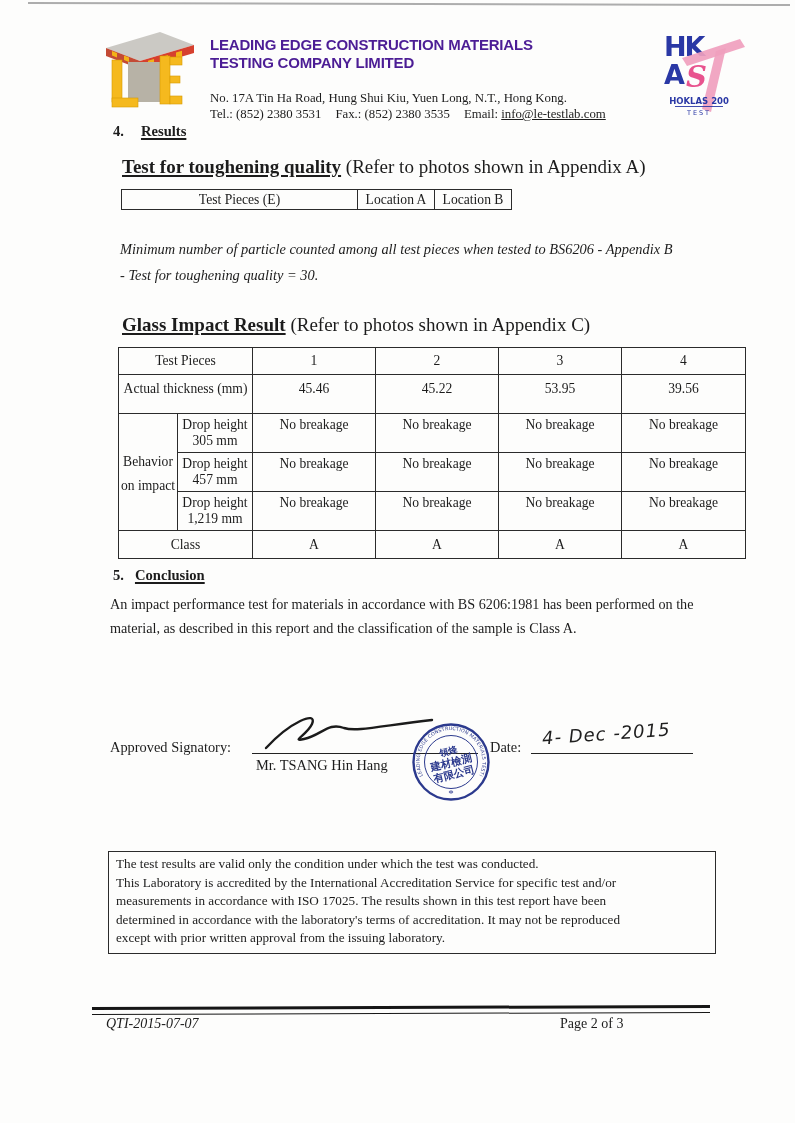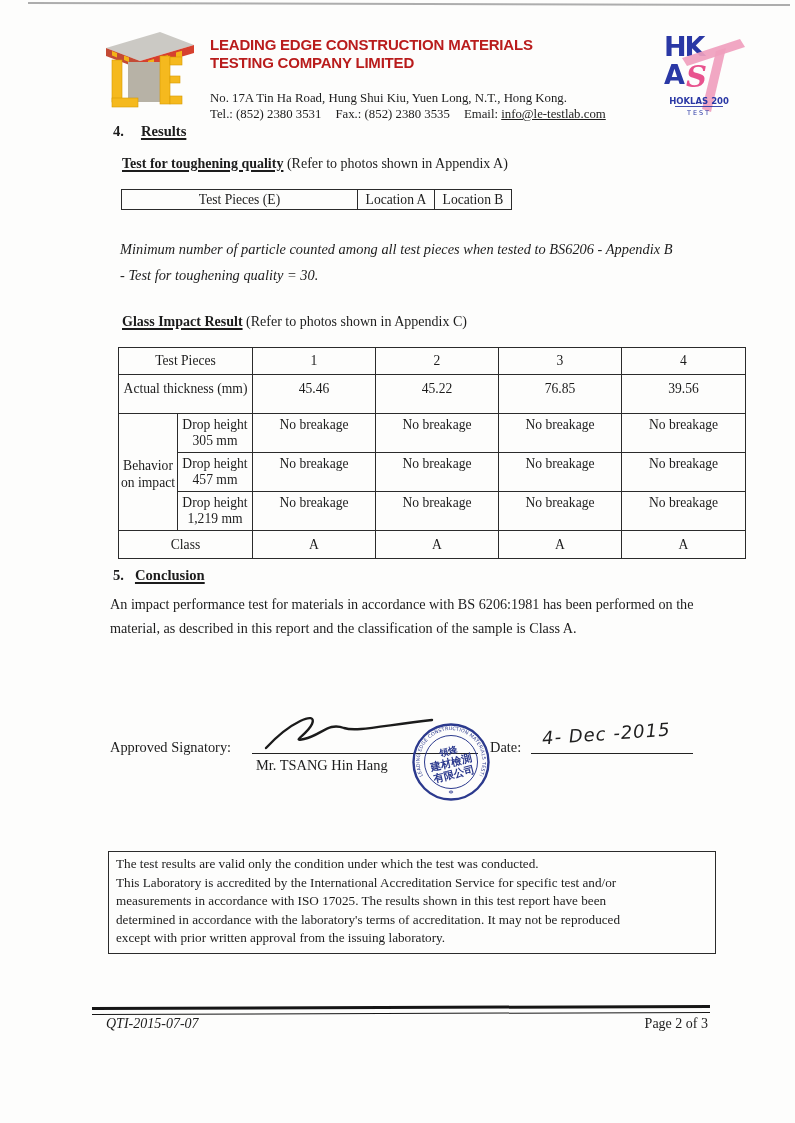--- a/index.html
+++ b/index.html
@@ -8,61 +8,61 @@
     background:#fdfdfc;color:#1c1c1c;
     font-family:"Liberation Serif", serif;overflow:hidden;
   }
   .abs{position:absolute;}
   .b{font-weight:bold;}
   .u{text-decoration:underline;text-decoration-thickness:1.5px;text-underline-offset:2px;}
   .scan-line{top:3px;left:28px;width:762px;height:2px;background:#adadad;transform:rotate(0.15deg);}
 
   
   .header-text{left:210px;top:36px;width:470px;}
-  .cname{font-family:"Liberation Sans", sans-serif;font-weight:bold;font-size:15px;line-height:17.5px;letter-spacing:-0.2px;color:#b91c1c;}
+  .cname{font-family:"Liberation Sans", sans-serif;font-weight:bold;font-size:15px;line-height:17.5px;letter-spacing:-0.2px;color:#4c1d95;}
   .addr{font-size:12.8px;margin-top:19px;line-height:16px;}
   .contact{font-size:12.8px;line-height:16px;}
   .contact .gap{margin-left:14px;}
   .email{text-decoration:underline;}
 
   
   .sec-head{font-size:14.6px;font-weight:bold;}
   .sec-no{display:inline-block;}
   .sec-title{margin-left:17px;}
-  .sub-head{font-size:14px;}
+  .sub-head{font-size:19px;}
 
   
   table{border-collapse:collapse;table-layout:fixed;}
   td{border:1.5px solid #2b2b2b;text-align:center;font-size:13.6px;padding:0;overflow:hidden;}
   .tbl1{width:390px;padding-left:20px;}
   .tbl1 tr.hr td{height:19px;}
   .tbl1 tr.dr td{height:21px;}
   .tbl2{width:627px;}
   .tbl2 .r1 td{height:26px;}
   .tbl2 .r2 td{height:32px;vertical-align:top;padding-top:6px;margin-top:12px;}
   .tbl2 .rb td{height:35px;vertical-align:top;padding-top:3px;line-height:16px;}
-  .tbl2 .rb td.bl{vertical-align:middle;white-space:pre-line;line-height:17px;margin-left:25px;}
+  .tbl2 .rb td.bl{vertical-align:middle;white-space:pre-line;line-height:24px;margin-left:25px;}
   .tbl2 .r6 td{height:27px;vertical-align:middle;}
 
   .note{font-style:italic;font-size:14.4px;line-height:26px;}
   .para{font-size:14.2px;line-height:24px;}
 
   
   .sig-label{font-size:14.4px;}
   .sig-line{border-bottom:1.6px solid #222;}
   .sig-name{font-size:14.4px;}
   .handwrite{font-family:"DejaVu Sans", sans-serif;font-style:italic;font-size:18px;letter-spacing:1px;color:#1f1f1f;transform:rotate(-4deg);}
 
   
   .disclaimer{left:108px;top:851px;width:592px;border:1.6px solid #2b2b2b;padding:3px 7px 5px 7px;font-size:13.2px;line-height:18.6px;white-space:nowrap;}
 
   
   .foot-rule{left:92px;top:1006px;width:618px;height:4px;border-top:3px solid #161616;border-bottom:1.2px solid #161616;transform:rotate(-0.2deg);}
   .foot-left{left:106px;top:1016px;font-size:14px;font-style:italic;}
-  .foot-right{left:560px;top:1016px;width:148px;text-align:right;font-size:14px;}
+  .foot-right{left:560px;top:1016px;width:148px;text-align:left;font-size:14px;}
 </style>
 </head>
 <body>
 
 <div class="page">
 
   <div class="abs scan-line"></div>
 
   <svg class="abs" style="left:100px;top:26px" width="98" height="88" viewBox="0 0 98 88">
     <polygon points="6,22 60,6 94,19 40,35" fill="#cbc9c4"></polygon>
@@ -155,21 +155,21 @@
       <td colspan="2">Test Pieces</td>
       <td>1</td>
       <td>2</td>
       <td>3</td>
       <td>4</td>
     </tr>
     <tr class="r2">
       <td colspan="2">Actual thickness (mm)</td>
       <td>45.46</td>
       <td>45.22</td>
-      <td>76.85</td>
+      <td>53.95</td>
       <td>39.56</td>
     </tr>
     <tr class="rb">
       <td rowspan="3" class="bl">Behavior
 on impact</td>
       <td>
         <div>Drop height</div>
         <div>305 mm</div>
       </td>
       <td>No breakage</td>

